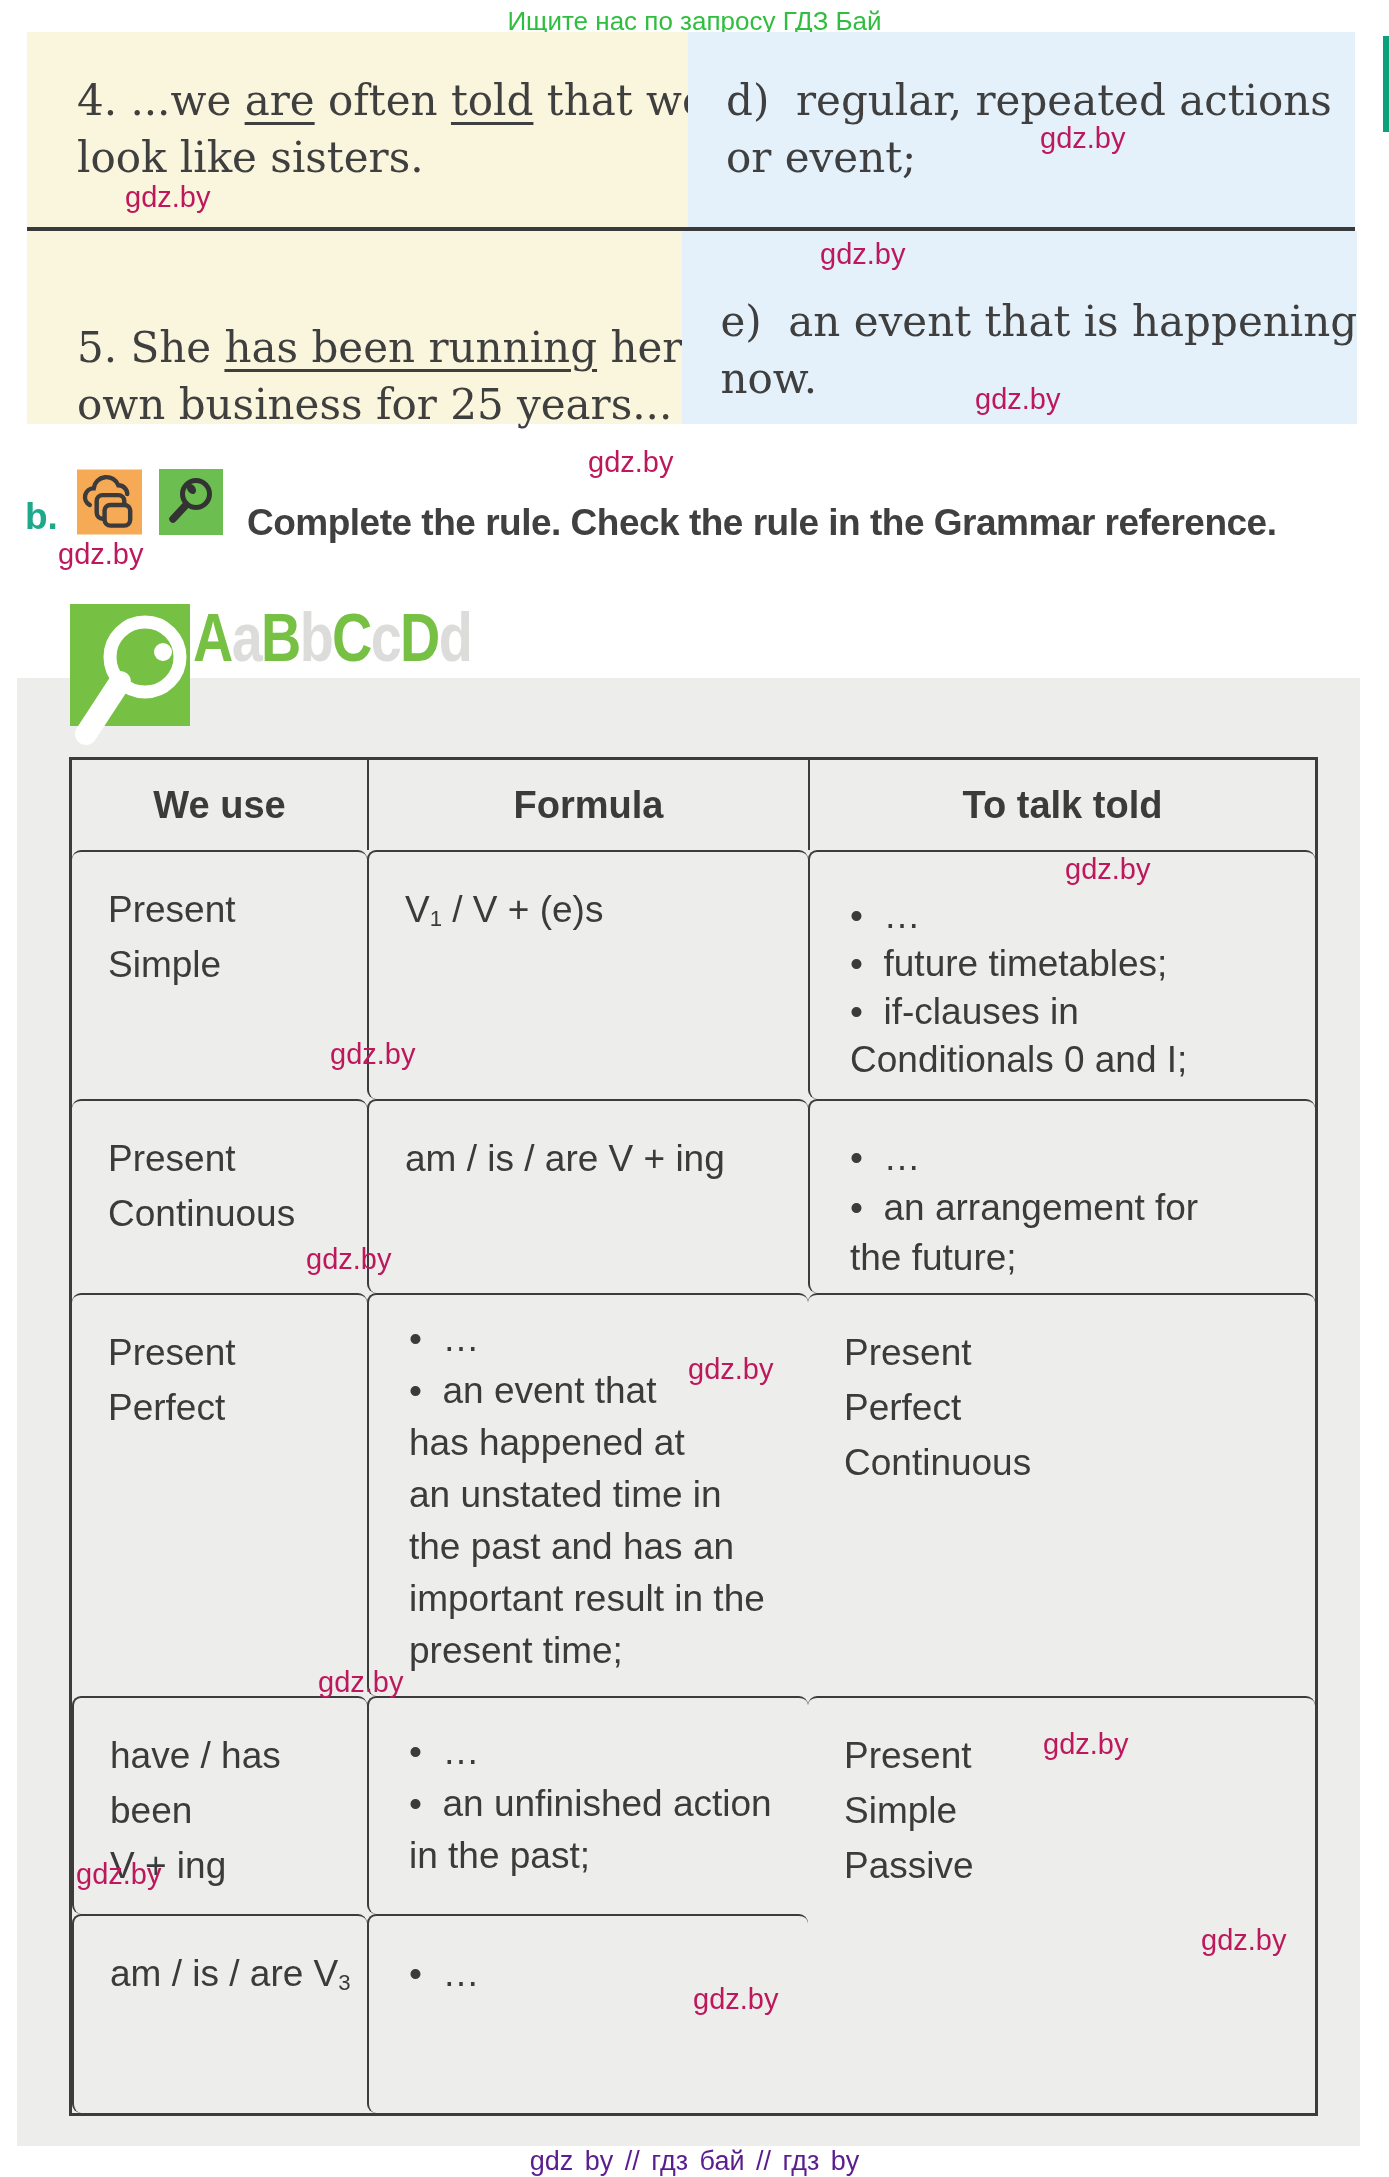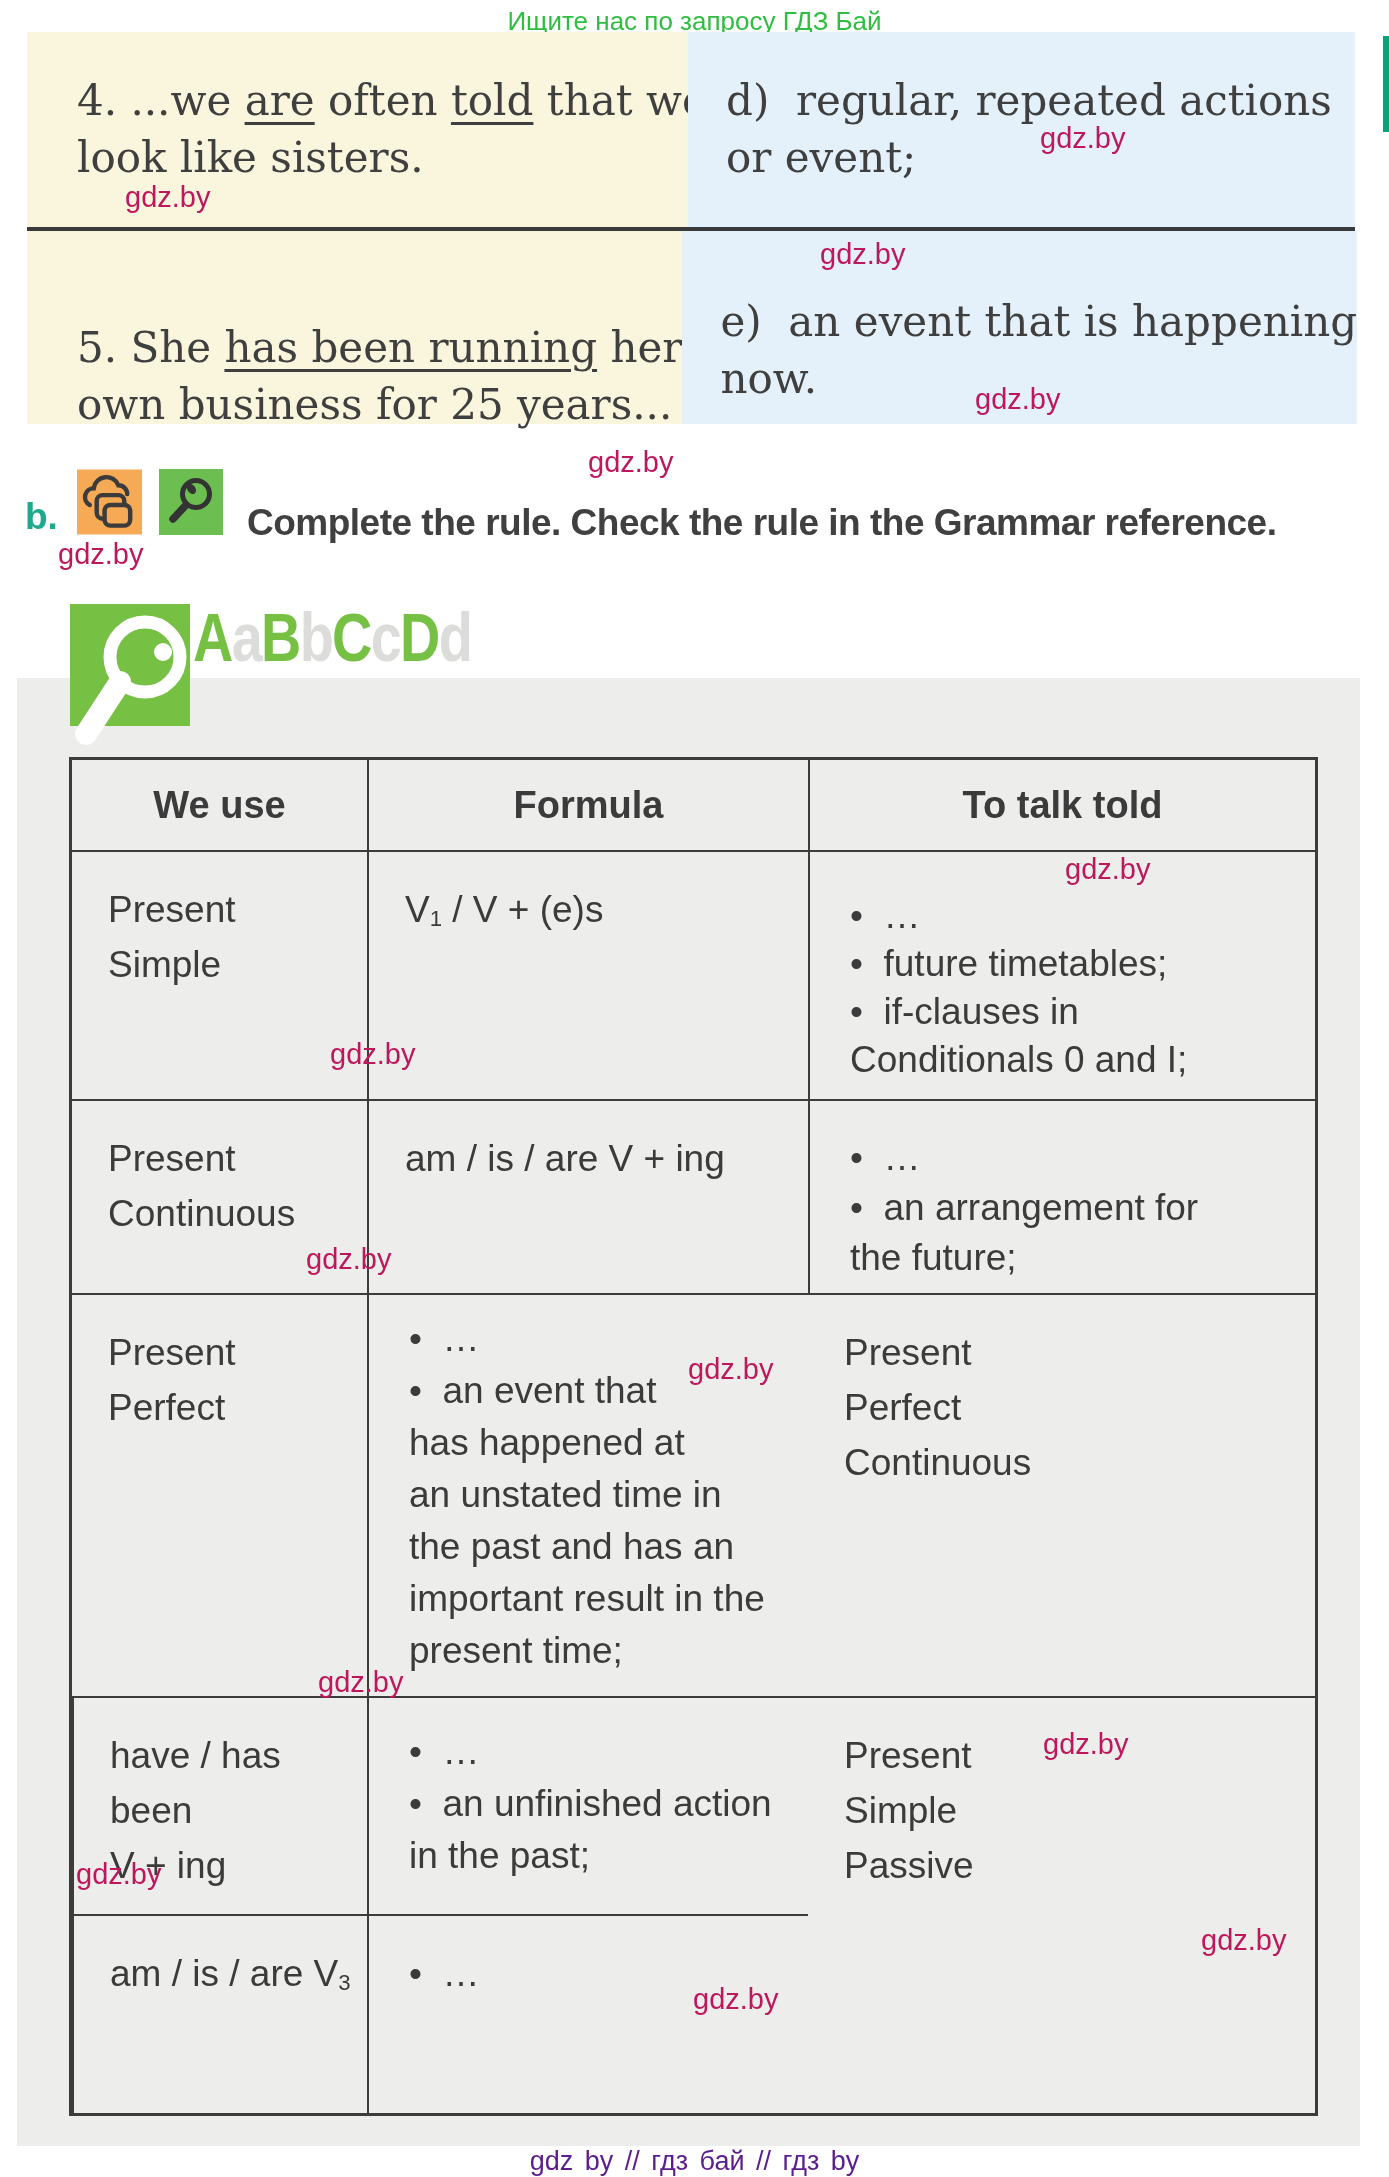--- a/index.html
+++ b/index.html
@@ -39,21 +39,21 @@
   .logo-box svg{overflow:visible;}
   .logo-letters{position:absolute;left:193px;top:598px;font-size:68px;font-weight:bold;
                 letter-spacing:-2px;transform:scaleX(0.82);transform-origin:0 0;white-space:nowrap;}
   .lg{color:#76c143;} .ll{color:#dcdcda;}
 
   
   .rtable{position:absolute;left:69px;top:757px;display:grid;
           grid-template-columns:295px 441px 507px;border:3px solid #3c3c3c;}
   .rc{box-sizing:border-box;font-size:37px;color:#3b3b3b;}
   .c2,.c3{border-left:2px solid #3c3c3c;}
-  .rbody{border-top:2px solid #3c3c3c;}
+  .rbody{border-top:2px solid #3c3c3c;border-radius:9px;}
   .h-head{height:90px;display:flex;align-items:center;justify-content:center;
           font-weight:bold;font-size:38px;}
   .h-r0{height:249px;} .h-r1{height:194px;} .h-r2{height:403px;} .h-r3{height:218px;} .h-r4{height:199px;}
   .cell-pad{padding:30px 0 0 36px;line-height:55px;}
   .talk{padding-left:40px;}
   .talk div{white-space:nowrap;}
   .lh48{line-height:48px;} .lh50{line-height:50px;} .lh52{line-height:52px;}
   .pt40{padding-top:40px;} .pt32{padding-top:32px;} .pt18{padding-top:18px;} .pt28{padding-top:28px;}
   sub{font-size:0.6em;position:relative;top:0.18em;vertical-align:baseline;}
 

